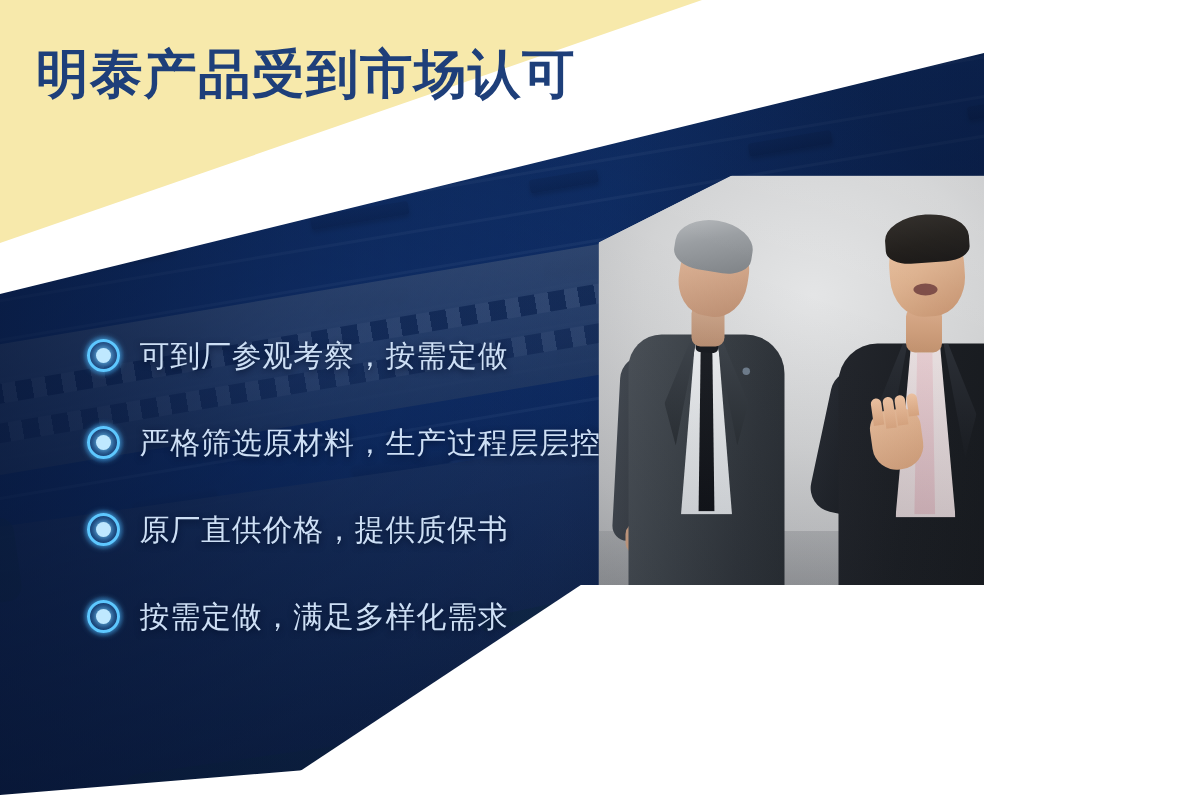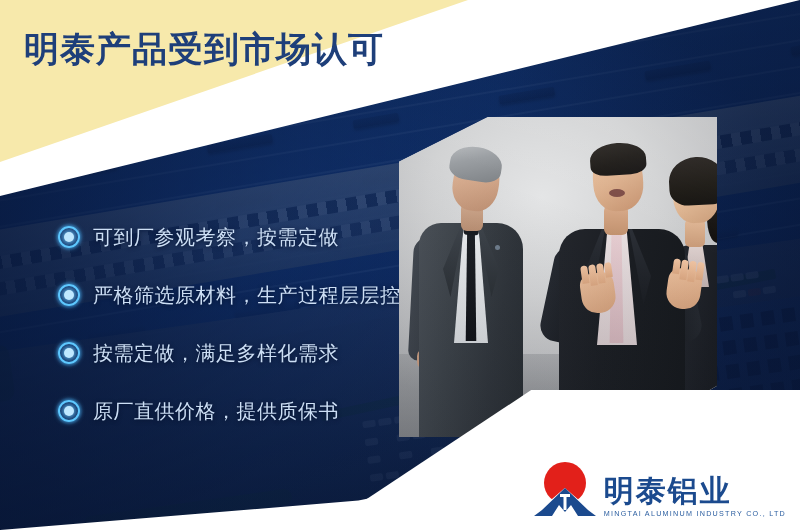--- a/index.html
+++ b/index.html
@@ -1,20 +1,20 @@
 <!DOCTYPE html>
 <html><head>
 <meta charset="utf-8">
 <style>
   html,body{margin:0;padding:0;background:#fff;}
   body{font-family:"Liberation Sans","DejaVu Sans",sans-serif;}
 
   #banner{
     position:relative;
-    width:800px;height:530px;
+    width:656px;height:530px;
     overflow:hidden;
     background:#0a1f4a;
   }
 
   
   .bg-photo{position:absolute;inset:0;overflow:hidden;}
 
   
   .bg-base{
     position:absolute;inset:0;
@@ -778,29 +778,29 @@
           <div class="ring-i"></div>
         </div>
         <div class="b-text">严格筛选原材料，生产过程层层控制</div>
       </div>
       <div class="bullet">
         <div class="b-icon">
           <div class="ring-glow"></div>
           <div class="ring-o"></div>
           <div class="ring-i"></div>
         </div>
-        <div class="b-text">按需定做，满足多样化需求</div>
+        <div class="b-text">原厂直供价格，提供质保书</div>
       </div>
       <div class="bullet">
         <div class="b-icon">
           <div class="ring-glow"></div>
           <div class="ring-o"></div>
           <div class="ring-i"></div>
         </div>
-        <div class="b-text">原厂直供价格，提供质保书</div>
+        <div class="b-text">按需定做，满足多样化需求</div>
       </div>
     </div>
 
   <div class="photo">
     <div class="ph-bg"></div>
     <div class="ph-floor"></div>
 
     <div class="pz m1-armL"></div>
     <div class="pz m1-hand"></div>
     <div class="pz m1-body"></div>
@@ -844,28 +844,14 @@
       <div class="fg" style="left:19px;height:21px"></div>
         <div class="fg" style="left:27px"></div>
     </div>
 
     <div class="ph-shade"></div>
   </div>
 
   <div class="wedge-bl"></div>
   <div class="wedge-br"></div>
 
-  <div class="logo">
-    <div class="logo-mark">
-      <div class="lm-sun"></div>
-      <div class="lm-cut"></div>
-      <svg class="lm-mtn" viewBox="0 0 62 28">
-        <path d="M31 0 L54 22 L62 28 L44 28 L37 17 L31 24 L25 17 L18 28 L0 28 L8 22 Z" fill="#1b4a8e"></path>
-        <path d="M26 6 L36 6 L36 9 L32.5 9 L32.5 22 L29.5 22 L29.5 9 L26 9 Z" fill="#ffffff"></path>
-      </svg>
-    </div>
-    <div class="logo-text">
-      <div class="logo-cn">明泰铝业</div>
-      <div class="logo-en">MINGTAI ALUMINUM INDUSTRY CO., LTD</div>
-    </div>
-  </div>
 
 </div>
 
 </body></html>

